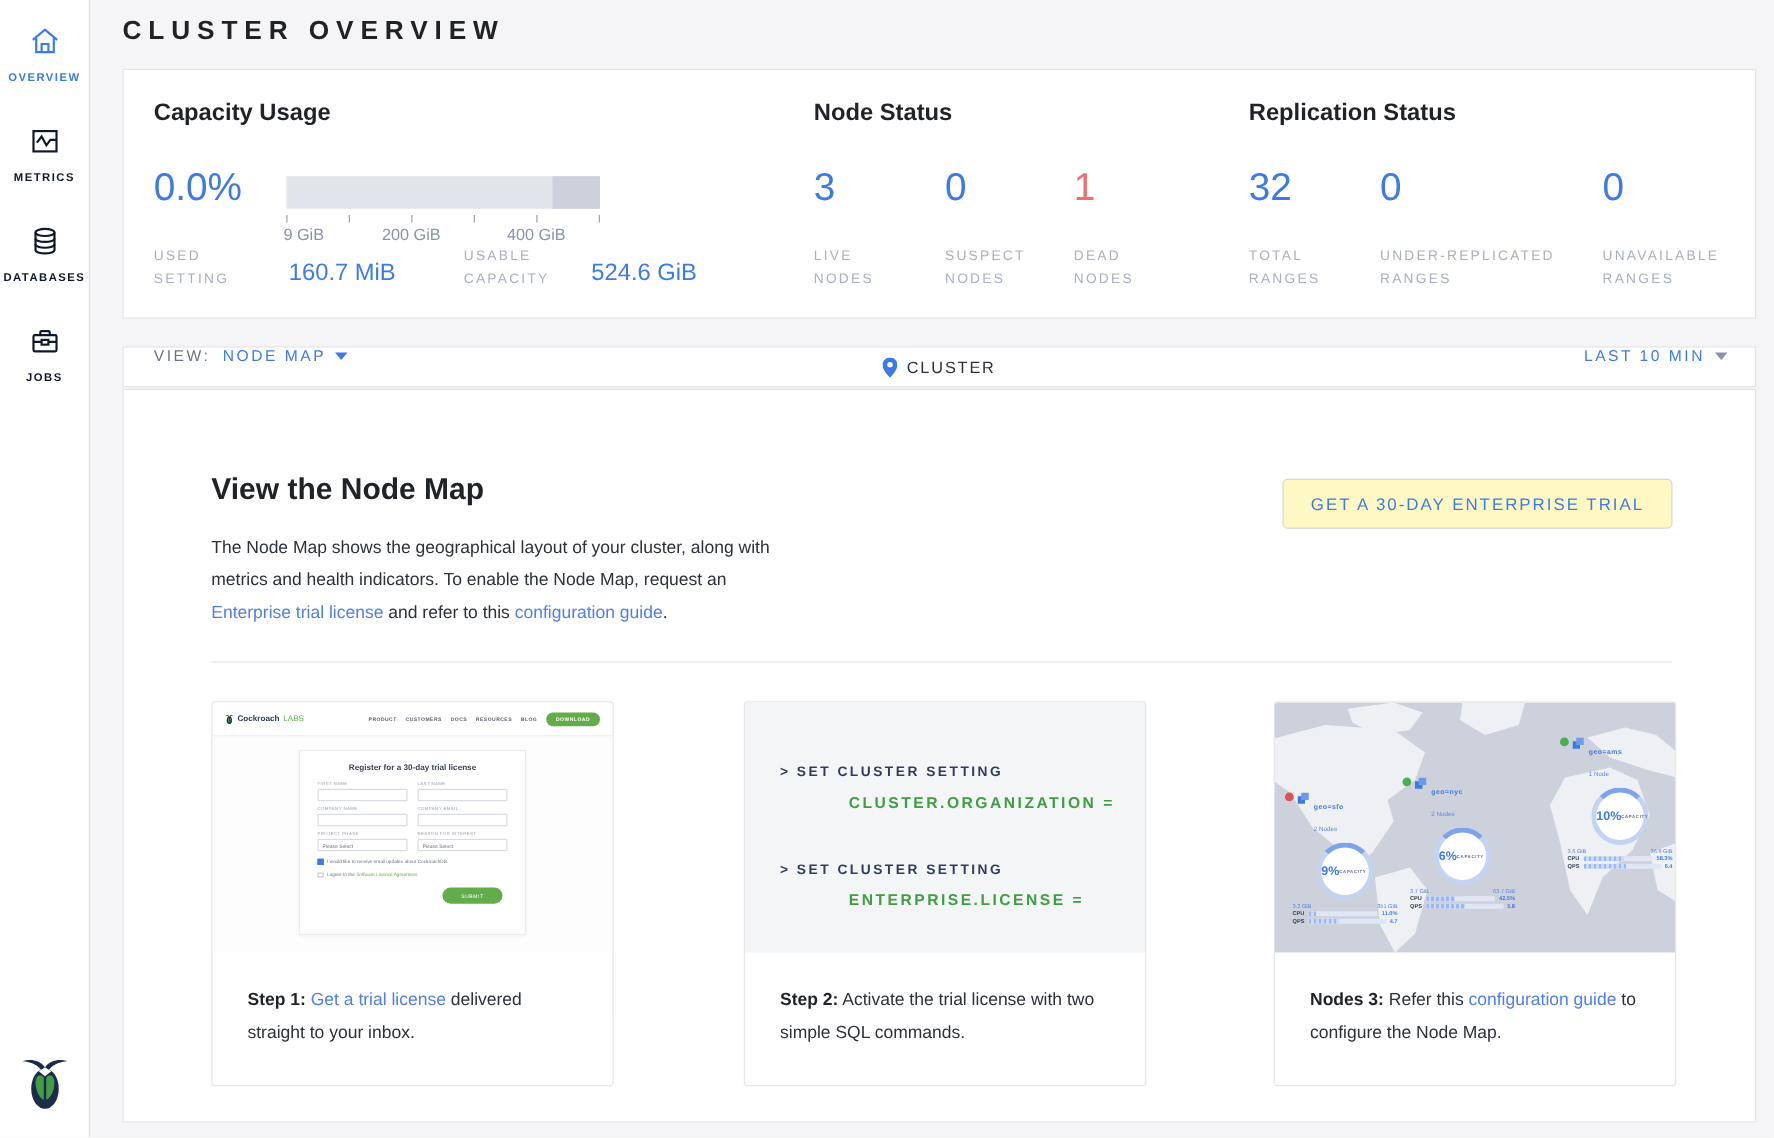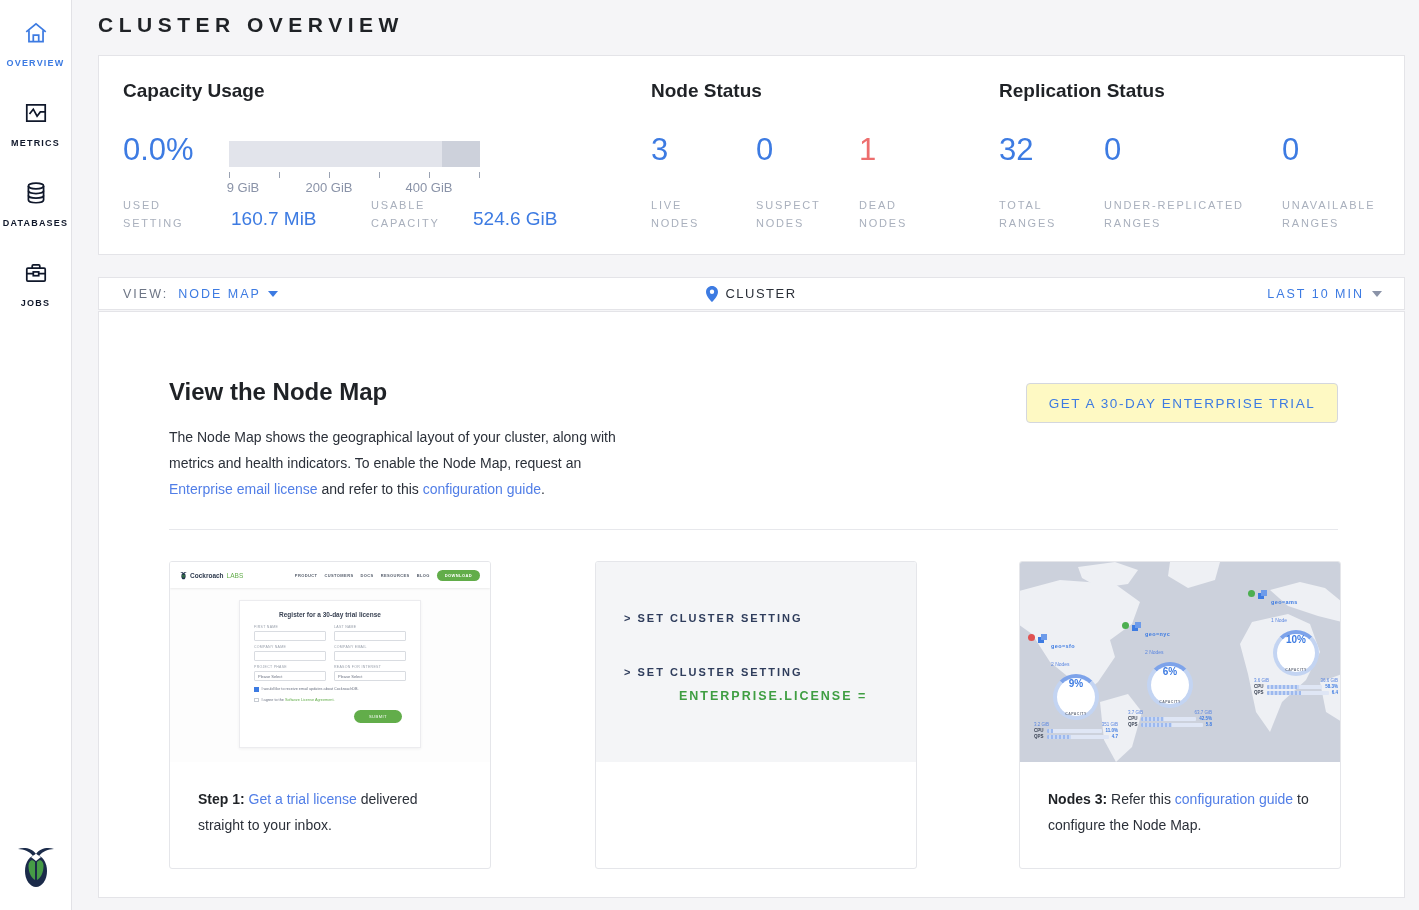--- a/index.html
+++ b/index.html
@@ -46,21 +46,21 @@
 
   .cap-bar { position:absolute; left:130px; top:85px; width:251px; height:26px; background:#e2e4eb; }
   .cap-bar .dark { position:absolute; right:0; top:0; height:26px; width:38px; background:#cdd1db; }
   .cap-ticks { position:absolute; left:130px; top:116px; width:251px; display:flex; justify-content:space-between; }
   .cap-ticks i { width:1px; height:6px; background:#9aa2b2; }
   .cap-tick-labels { position:absolute; left:130px; top:124px; width:251px; font-size:13px; color:#8a93a8; }
   .cap-tick-labels span { position:absolute; transform:translateX(-50%); white-space:nowrap; }
 
   
   .view-bar { left:98px; top:277px; width:1307px; height:33px; }
-  .view-bar .inner { position:relative; height:100%; display:flex; align-items:center; }
+  .view-bar .inner { position:relative; height:100%; display:flex; }
   .vb-left { position:absolute; left:24px; display:flex; align-items:center; gap:10px; }
   .vb-label { font-size:12.5px; letter-spacing:2px; color:#6d7585; }
   .vb-value { font-size:12.5px; letter-spacing:2px; color:#3d7be2; cursor:pointer; display:flex; align-items:center; gap:7px; }
   .caret { width:0; height:0; border-left:5px solid transparent; border-right:5px solid transparent; border-top:6px solid #3d7be2; display:inline-block; }
   .caret.gray { border-top-color:#8a93a8; }
   .vb-center { margin:0 auto; display:flex; align-items:center; gap:7px; font-size:13px; letter-spacing:1.5px; color:#2b3039; }
   .vb-right { position:absolute; right:22px; display:flex; align-items:center; gap:8px;
     font-size:12.5px; letter-spacing:2px; color:#3d7be2; cursor:pointer; }
   .pin { width:12px; height:16px; }
 
@@ -121,21 +121,21 @@
   .nm-top { display:flex; align-items:flex-start; gap:3px; }
   .nm-dot { width:7px; height:7px; border-radius:50%; margin-top:0; }
   .nm-dot.green { background:#4caf50; }
   .nm-dot.red { background:#e05252; }
   .nm-cube { width:10px; height:10px; }
   .nm-name { font-size:5.5px; font-weight:700; color:#3d7be2; letter-spacing:.4px; }
   .nm-count { font-size:5px; color:#5a86e0; }
   .nm-donut {
     width:46px; height:46px; border-radius:50%; background:#fff;
     border:4px solid #c3d4f2; border-top-color:#7da3ea;
-    margin:4px auto 2px auto; display:flex; flex-direction:column; align-items:center; justify-content:space-between;
+    margin:4px auto 2px auto; display:flex; align-items:center; justify-content:flex-start;
   }
   .nm-pct { font-size:10px; font-weight:700; color:#3d7be2; }
   .nm-caplbl { font-size:3.5px; letter-spacing:.5px; color:#6a7180; font-weight:700; }
   .nm-gib { display:flex; justify-content:space-between; font-size:4.5px; color:#5a86e0; padding:0 6px; }
   .nm-row { display:flex; align-items:center; gap:3px; font-size:4.5px; color:#3a4354; font-weight:700; padding:1px 6px 0 6px; }
   .nm-bar { flex:1; height:4px; background:#dfe6f5; border-radius:1px; position:relative; overflow:hidden; }
   .nm-bar i { position:absolute; left:0; top:0; bottom:0; background:repeating-linear-gradient(90deg,#9db9ee 0 2px,#c9d8f4 2px 4px); }
   .nm-val { color:#3d7be2; }
 </style>
 </head>
@@ -254,21 +254,21 @@
     </div>
     <div class="vb-right">
       <span>LAST 10 MIN</span>
       <span class="caret gray"></span>
     </div>
   </div>
 </section>
 
 <section class="panel map-panel">
   <h2 class="nm-heading">View the Node Map</h2>
-  <p class="nm-para"><span>The Node Map shows the geographical layout of your cluster, along with metrics and health indicators. To enable the Node Map, request an </span><a class="lnk">Enterprise email license</a><span> and refer to this </span><a class="lnk">configuration guide</a><span>.</span></p>
+  <p class="nm-para"><span>The Node Map shows the geographical layout of your cluster, along with metrics and health indicators. To enable the Node Map, request an </span><a class="lnk">Enterprise trial license</a><span> and refer to this </span><a class="lnk">configuration guide</a><span>.</span></p>
   <button class="trial-btn">GET A 30-DAY ENTERPRISE TRIAL</button>
   <div class="nm-divider"></div>
 
   <div class="step-card" style="left:70px">
     <div class="img">
       <div class="mini-site">
         <div class="mini-head">
           <span class="mini-brand">
             <svg class="mini-bug" viewBox="0 0 10 12">
               <ellipse cx="5" cy="7" rx="3" ry="4.4" fill="#1b2b4a"></ellipse>
@@ -330,27 +330,29 @@
       </div>
     </div>
     <p class="step-caption"><b>Step 1:</b> <a class="lnk">Get a trial license</a><span> delivered straight to your inbox.</span></p>
   </div>
 
   <div class="step-card" style="left:496px">
     <div class="img">
       <div class="code-box">
         <div class="code-block">
           <div class="code-line">&gt; SET CLUSTER SETTING</div>
+          <div class="code-val">CLUSTER.ORGANIZATION =</div>
         </div>
         <div class="code-block">
           <div class="code-line">&gt; SET CLUSTER SETTING</div>
           <div class="code-val">ENTERPRISE.LICENSE =</div>
         </div>
       </div>
     </div>
+    <p class="step-caption"><b>Step 2:</b><span> Activate the trial license with two simple SQL commands.</span></p>
   </div>
 
   <div class="step-card" style="left:920px">
     <div class="img">
       <div class="mini-map">
         <svg class="land" width="322" height="200" viewBox="0 0 322 200">
           <g fill="#eef0f4">
             <path d="M-5 30 L40 18 L95 22 L120 40 L112 62 L90 78 L95 95 L78 120 L60 135 L52 118 L30 100 L12 72 L-5 60 Z"></path>
             <path d="M58 5 L95 0 L118 8 L108 22 L80 26 L62 16 Z"></path>
             <path d="M150 0 L200 0 L195 18 L168 26 L148 14 Z"></path>

